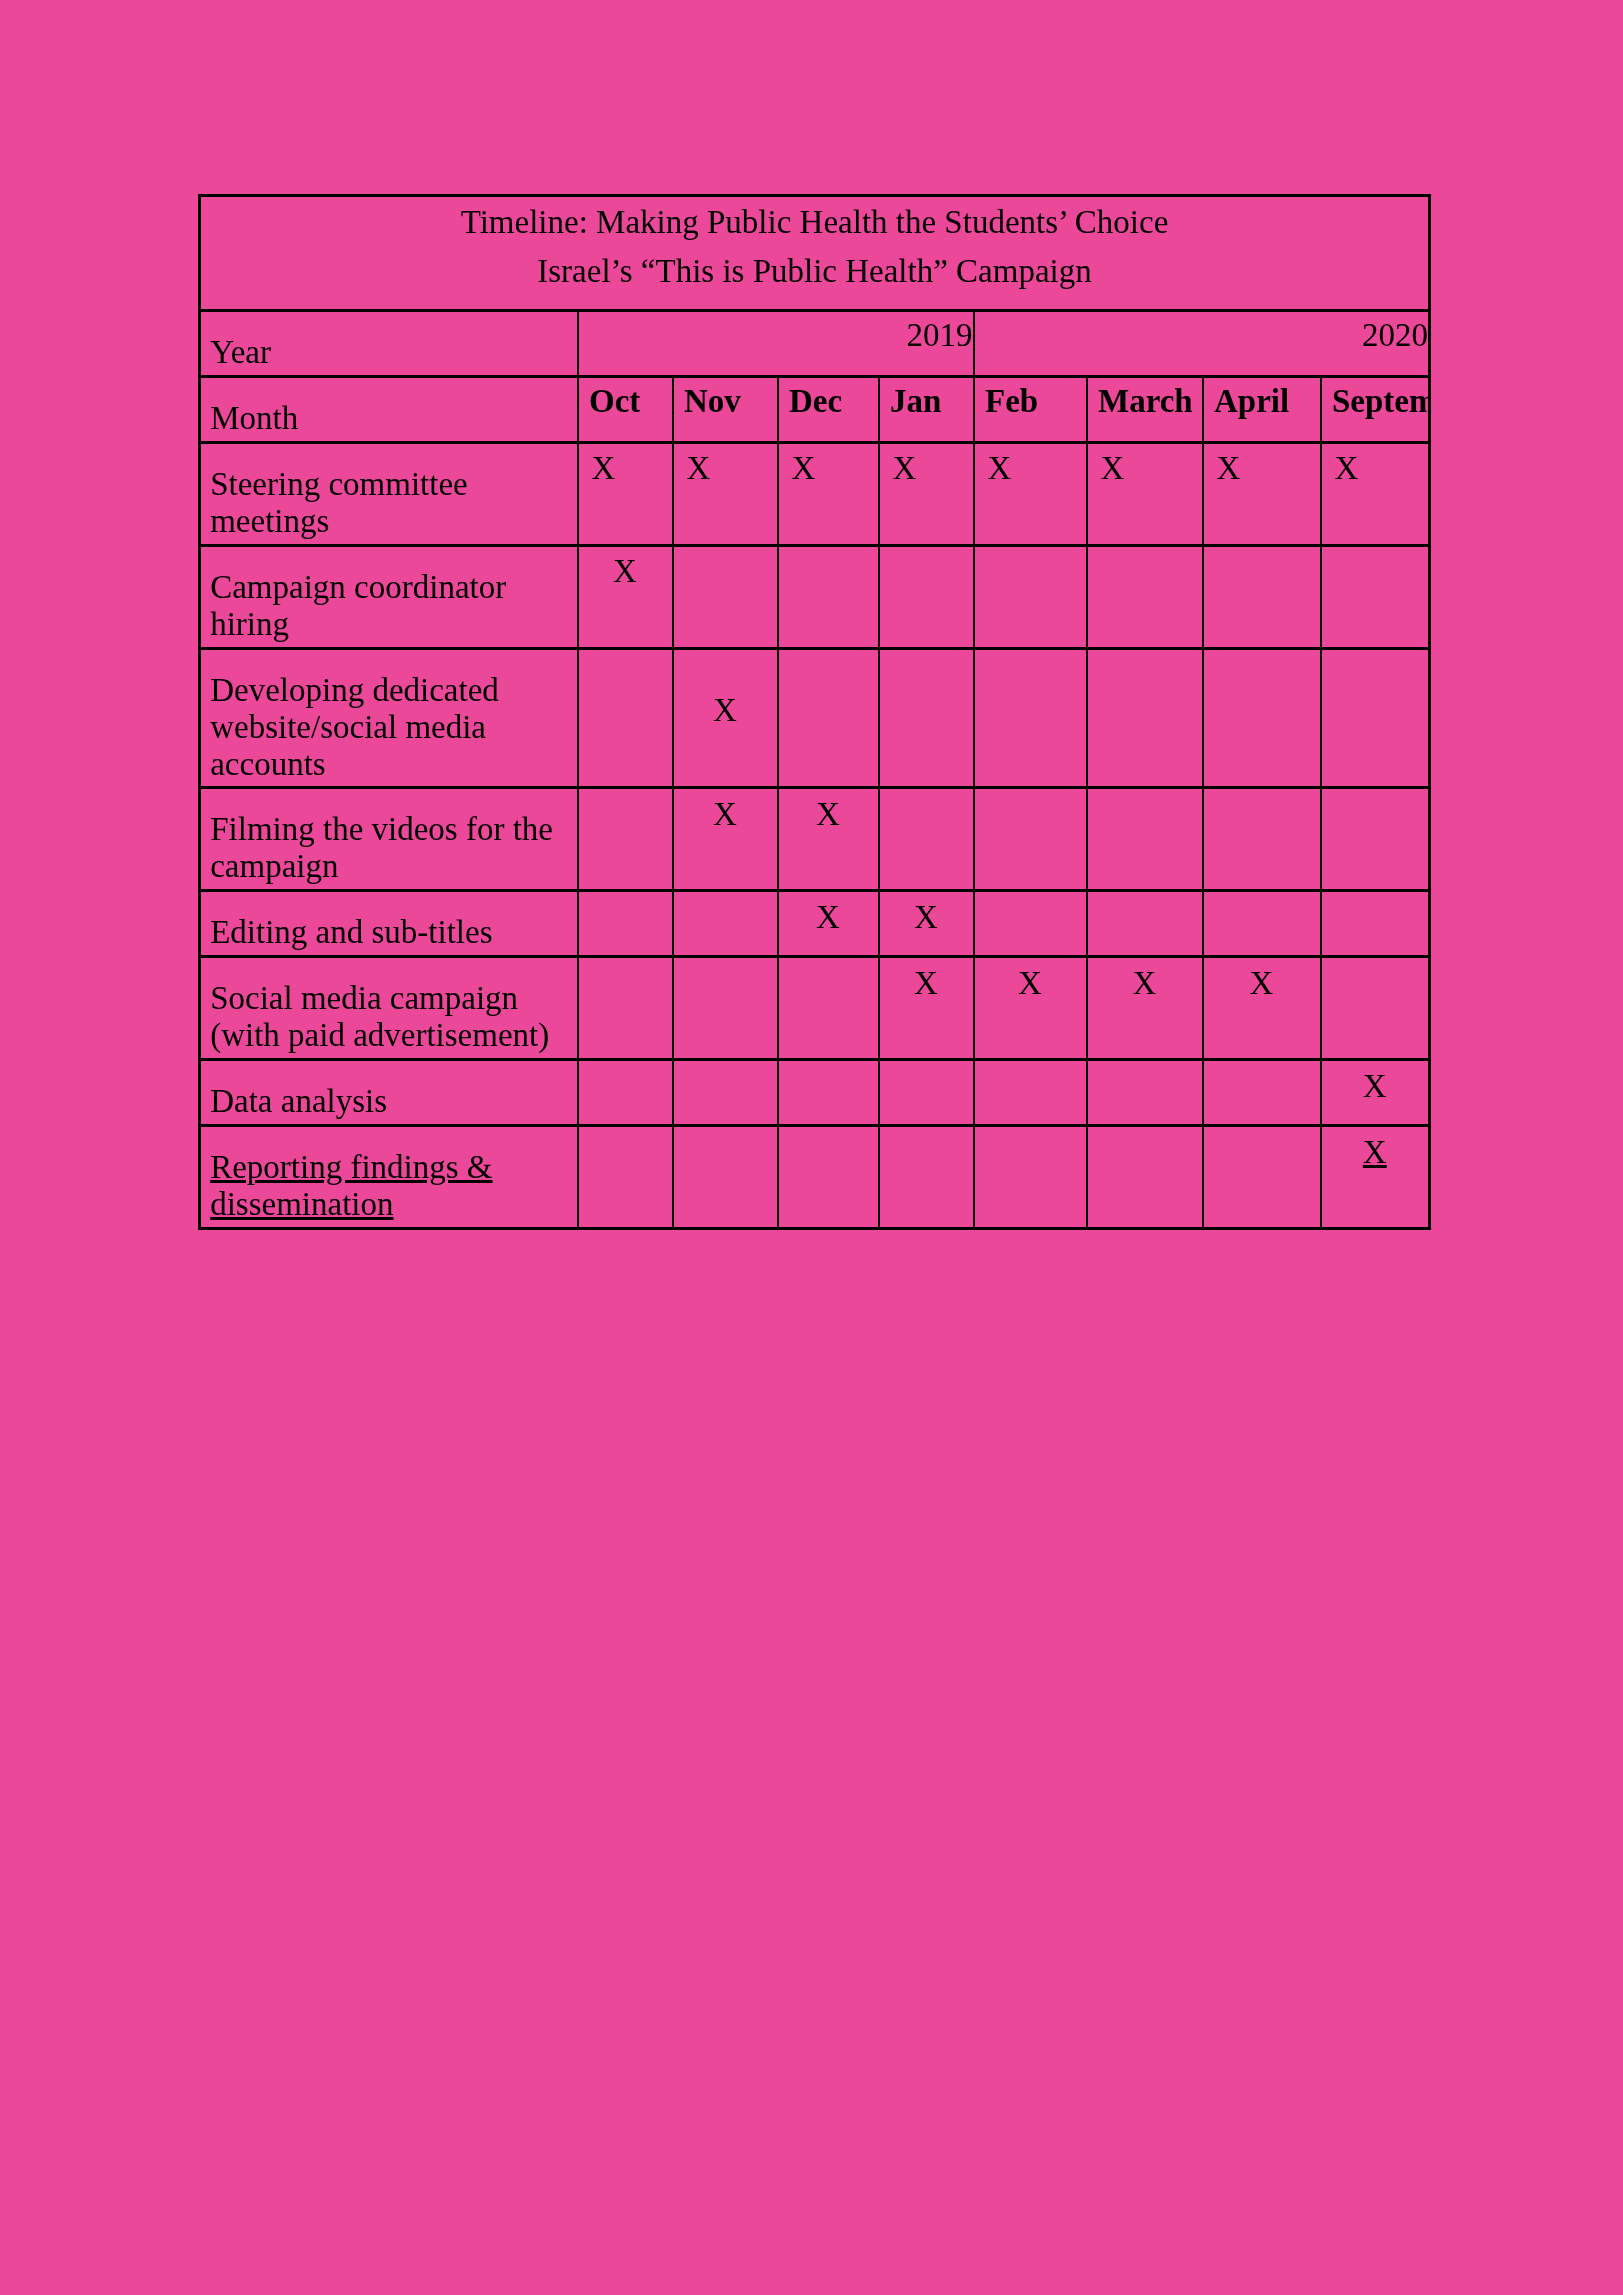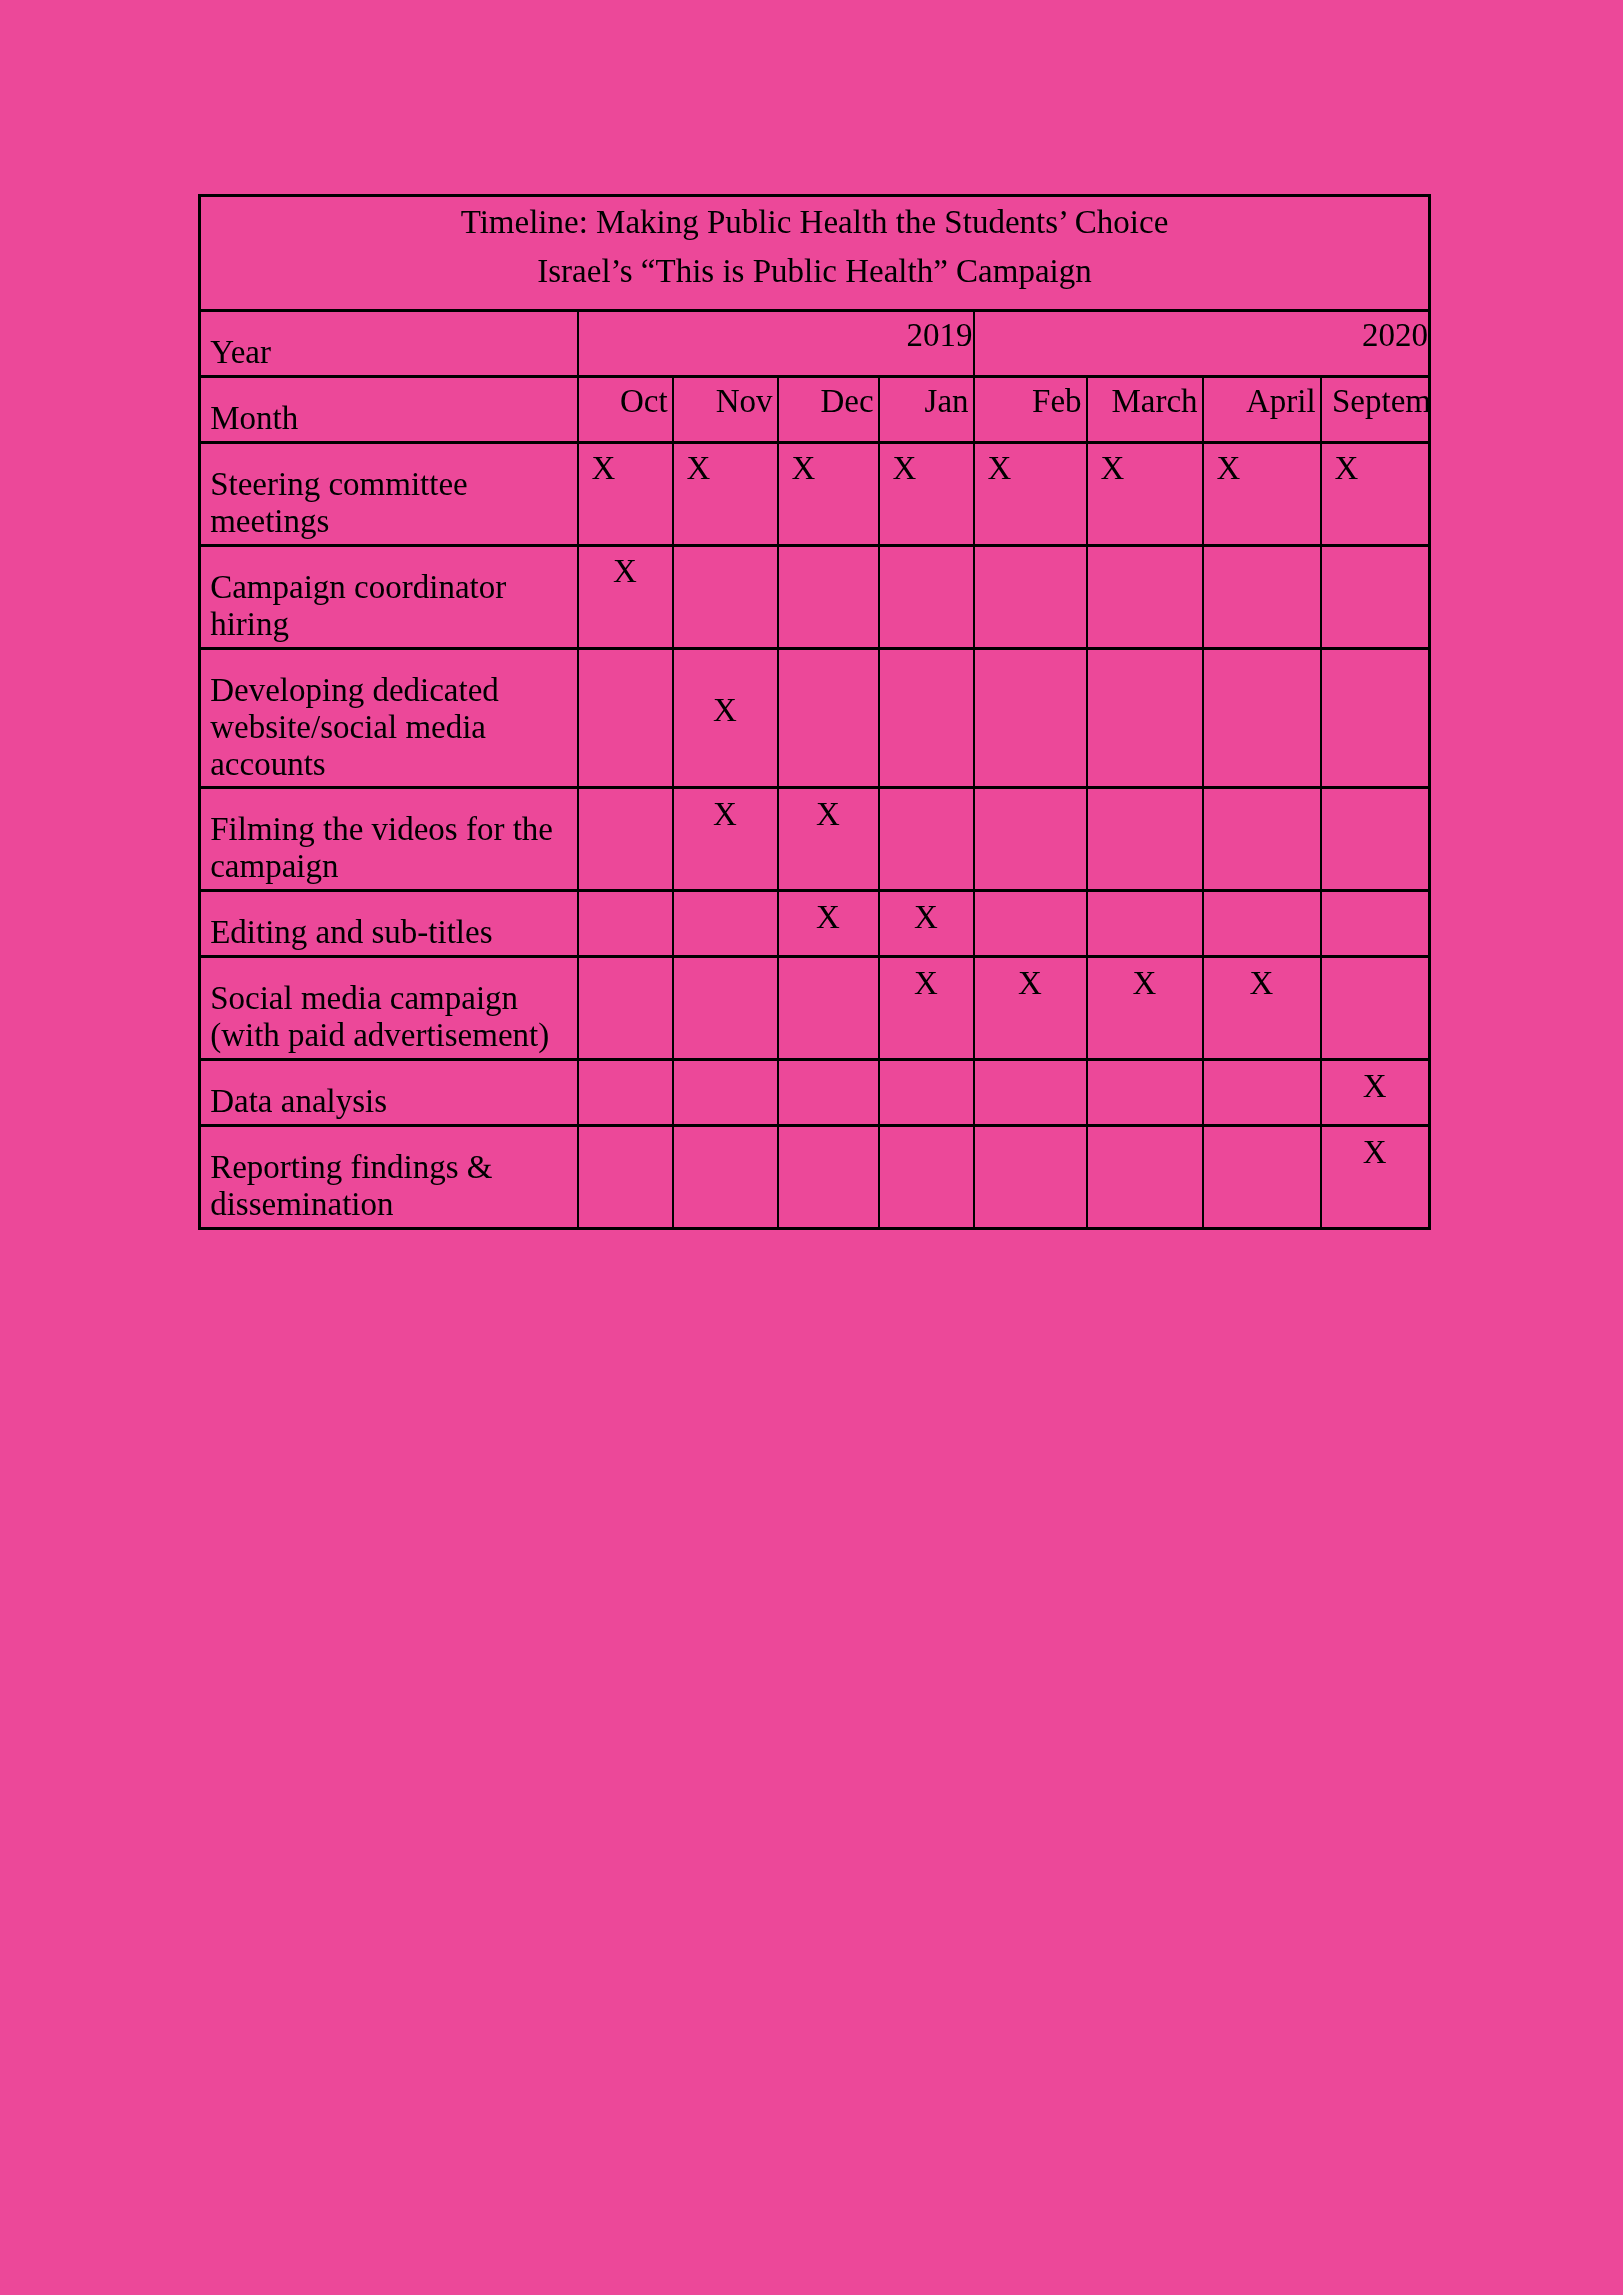--- a/index.html
+++ b/index.html
@@ -35,40 +35,41 @@
   tr.h-year   { height: 59px;  }
   tr.h-month  { height: 57px;  }
   tr.h-0 { height: 78px; }
   tr.h-1 { height: 78px; }
   tr.h-2 { height: 115px; }
   tr.h-3 { height: 79px; }
   tr.h-4 { height: 57px;  }
   tr.h-5 { height: 76px; }
   tr.h-6 { height: 150px; }
   tr.h-7 { height: 57px;  }
-  tr.h-8 { height: 76px; }
+  tr.h-8 { height: 76px; text-decoration: underline; }
 
   td.title-cell {
     text-align: center;
     padding: 6.5px 0 0 0;
   }
   .title-line2 { margin-top: 12px; }
 
   td.year-label-cell, td.month-label-cell, td.label-cell {
     text-align: left;
     padding-top: 22px;
   }
   td.year-cell {
     text-align: right;
     padding: 5.2px 0 0 0;
   }
   td.month-cell {
-    text-align: right;
+    text-align: left;
     padding-top: 5.2px;
     padding-left: 10.5px;
+    font-weight: bold;
   }
   td.mark {
     text-align: center;
     padding: 6.5px 2.6px 2.6px 2.6px;
   }
   td.mark-left {
     text-align: left;
     padding-left: 13px;
   }
   

